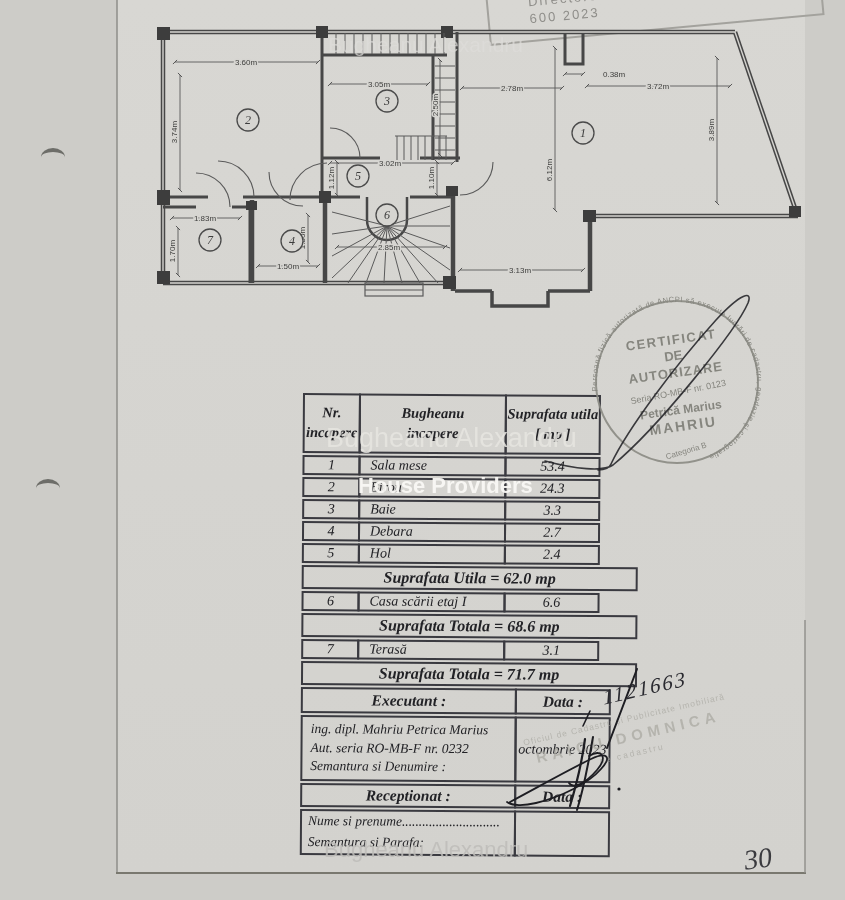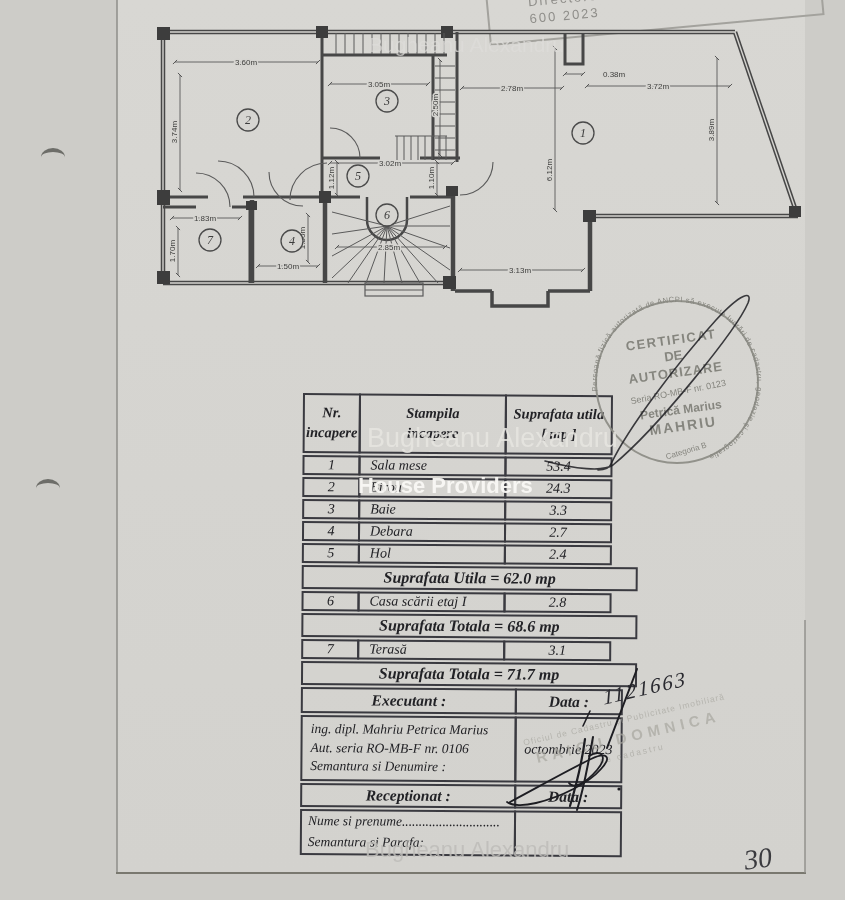--- a/index.html
+++ b/index.html
@@ -18,32 +18,32 @@
   .corner-stamp{position:absolute;left:490px;top:-40px;width:332px;height:82px;border:2px solid #a3a29d;transform:rotate(-5.3deg);transform-origin:left bottom;color:#8f8e8a;letter-spacing:2px;}
   .corner-stamp .l1{margin:36px 0 0 40px;font-size:13px;}
   .corner-stamp .l2{margin:2px 0 0 40px;font-size:13px;}
   
   .tbl{position:absolute;left:303px;top:393px;width:336px;font-family:"Liberation Serif",serif;font-style:italic;color:#222226;transform:rotate(.4deg);transform-origin:top left;}
   .trow{display:flex;margin-bottom:2px;}
   .cell{border:2px solid #3a3a40;box-sizing:border-box;display:flex;align-items:center;justify-content:center;background:transparent;}
   .cell+.cell{margin-left:-2px;}
   .c1{width:58px;}
   .c2{width:148px;}
-  .c3{width:108px;}
+  .c3{width:96px;}
   .c12{width:216px;}
   .cfull{width:336px;}
   .hdr{height:60px;font-weight:bold;font-size:14.5px;text-align:center;flex-direction:column;line-height:1.35;}
   .r{height:20px;font-size:14px;}
   .name{justify-content:flex-start;padding-left:10px;}
   .tot{height:24px;font-weight:bold;font-size:16px;}
   .lblrow{height:26px;font-weight:bold;font-size:15.5px;}
   .execblk{height:66px;font-size:13.5px;flex-direction:column;align-items:flex-start;justify-content:center;padding-left:8px;line-height:1.4;}
   .final{height:46px;font-size:13.5px;flex-direction:column;align-items:flex-start;justify-content:center;padding-left:6px;line-height:1.55;}
   
-  .wm{position:absolute;color:rgba(222,221,217,.72);pointer-events:none;white-space:nowrap;margin-left:41px;}
+  .wm{position:absolute;color:rgba(222,221,217,.72);pointer-events:none;white-space:nowrap;}
   .wm-top{left:328px;top:33px;font-size:21px;}
   .wm-mid{left:326px;top:423px;font-size:27px;color:rgba(230,229,225,.85);}
   .wm-brand{position:absolute;left:358px;top:473px;font-size:22px;font-weight:bold;color:rgba(249,248,244,.95);}
   .wm-bot{left:324px;top:837px;font-size:22px;color:rgba(189,188,184,.85);}
   
   .faint-stamp{position:absolute;left:478px;top:714px;width:300px;transform:rotate(-13deg);color:#a8a7a0;opacity:.7;text-align:center;pointer-events:none;}
   .faint-stamp .f1{font-size:8.5px;letter-spacing:1px;}
   .faint-stamp .f2{font-size:15px;font-weight:bold;letter-spacing:5px;margin-top:4px;}
   .faint-stamp .f3{font-size:8.5px;margin-top:4px;letter-spacing:2px;}
   
@@ -235,21 +235,21 @@
     </g>
   </svg>
 
   <div class="tbl">
     <div class="trow">
       <div class="cell c1 hdr">
           <span>Nr.</span>
           <span>incapere</span>
         </div>
       <div class="cell c2 hdr">
-          <span>Stampila</span>
+          <span>Bugheanu</span>
           <span>incapere</span>
         </div>
       <div class="cell c3 hdr">
           <span>Suprafata utila</span>
           <span>[ mp ]</span>
         </div>
     </div>
 
     <div class="trow">
       <div class="cell c1 r">1</div>
@@ -277,21 +277,21 @@
       <div class="cell c3 r">2.4</div>
     </div>
 
     <div class="trow">
       <div class="cell cfull tot">Suprafata Utila = 62.0 mp</div>
     </div>
 
     <div class="trow">
       <div class="cell c1 r">6</div>
       <div class="cell c2 r name">Casa scării etaj I</div>
-      <div class="cell c3 r">2.8</div>
+      <div class="cell c3 r">6.6</div>
     </div>
 
     <div class="trow">
       <div class="cell cfull tot">Suprafata Totala = 68.6 mp</div>
     </div>
 
     <div class="trow">
       <div class="cell c1 r">7</div>
       <div class="cell c2 r name">Terasă</div>
       <div class="cell c3 r">3.1</div>
@@ -302,21 +302,21 @@
     </div>
 
     <div class="trow">
       <div class="cell c12 lblrow">Executant :</div>
       <div class="cell c3 lblrow">Data :</div>
     </div>
 
     <div class="trow">
       <div class="cell c12 execblk">
         <span>ing. dipl. Mahriu Petrica Marius</span>
-        <span>Aut. seria RO-MB-F nr. 0106</span>
+        <span>Aut. seria RO-MB-F nr. 0232</span>
         <span>Semantura si Denumire :</span>
       </div>
       <div class="cell c3" style="font-size:14px;">octombrie 2023</div>
     </div>
 
     <div class="trow">
       <div class="cell c12 lblrow" style="height:24px;">Receptionat :</div>
       <div class="cell c3 lblrow" style="height:24px;">Data :</div>
     </div>
 

